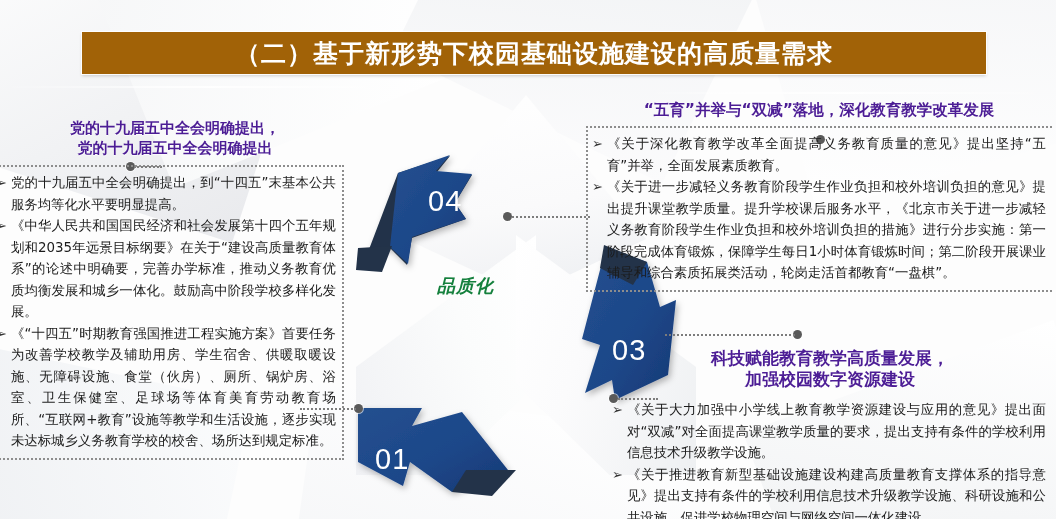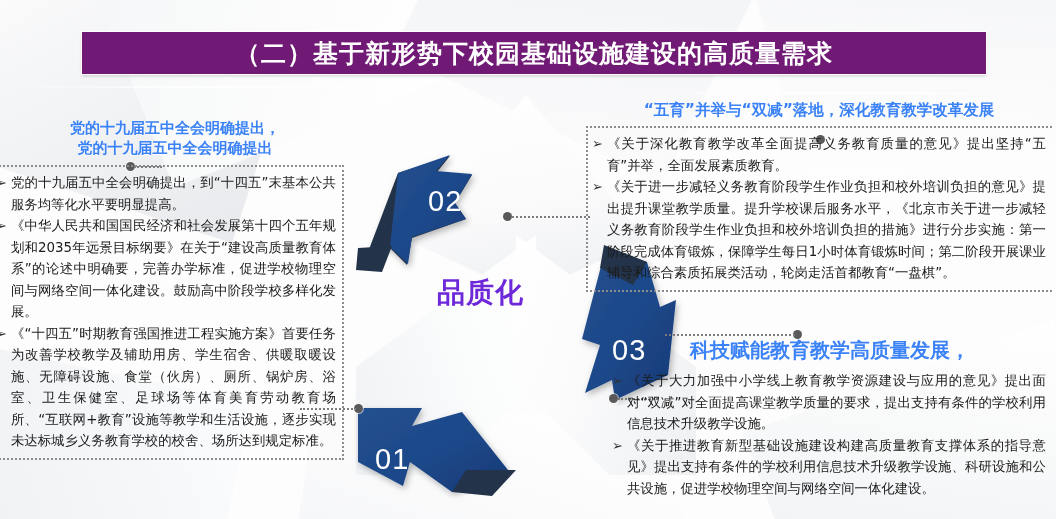--- a/index.html
+++ b/index.html
@@ -19,21 +19,21 @@
   .bg3{left:430px;top:-110px;width:300px;height:240px;background:linear-gradient(160deg,#eef0f2,#fbfbfc);transform:rotate(26deg);}
   .bg4{right:-60px;top:-80px;width:340px;height:250px;background:linear-gradient(200deg,#f2f3f5,#ffffff);transform:rotate(-16deg);}
   .bg5{left:-70px;bottom:-90px;width:300px;height:240px;background:linear-gradient(60deg,#eceef1,#fbfcfd);transform:rotate(12deg);}
   .bg6{right:-50px;bottom:-100px;width:330px;height:250px;background:linear-gradient(30deg,#eceef0,#ffffff);transform:rotate(-20deg);}
   .bg7{left:300px;bottom:-120px;width:380px;height:230px;background:linear-gradient(10deg,#f3f4f6,#ffffff);transform:rotate(8deg);}
   .bgstreak{position:absolute;background:linear-gradient(90deg,rgba(255,255,255,0),rgba(255,255,255,.95),rgba(255,255,255,0));height:2px;}
 
   
   #titlebar{
     position:absolute;left:82px;top:32px;width:904px;height:42px;
-    background:#701a75;
+    background:#a16207;
     box-shadow:0 0 0 1px rgba(255,255,255,.9), 0 2px 3px rgba(0,0,0,.18);
     display:flex;align-items:center;justify-content:center;
   }
   #titlebar .ttxt{
     color:#ffffff;font-size:25px;font-weight:bold;letter-spacing:1px;
     white-space:nowrap;
     font-family:"DejaVu Sans","Liberation Sans",sans-serif;
   }
 
   
@@ -56,43 +56,44 @@
     background:linear-gradient(290deg,#eef0f2 0%,#fbfbfc 60%,#ffffff 100%);
     clip-path:polygon(0% 0%, 100% 55%, 100% 100%, 52% 100%, 0% 62%);
     filter:drop-shadow(0 2px 4px rgba(0,0,0,.10));
   }
 
   
   #arrows{position:absolute;left:0;top:0;width:1056px;height:519px;pointer-events:none;}
 
   
   .wlabel{
-    position:absolute;color:#6d28d9;font-weight:bold;font-size:28px;
+    position:absolute;color:#15803d;font-weight:bold;font-size:18px;
     letter-spacing:1px;white-space:nowrap;
     font-family:"DejaVu Sans","Liberation Sans",sans-serif;
     text-shadow:0 1px 1px rgba(255,255,255,.85);
+    font-style:italic;
   }
   .lab-pinzhi{left:437px;top:274px;}
   .lab-junheng{left:347px;top:358px;}
   .lab-zhihui{left:578px;top:415px;}
 
   
   .anum{
     position:absolute;color:#ffffff;font-size:29px;font-weight:400;
     font-family:"Liberation Sans","DejaVu Sans",sans-serif;
     letter-spacing:1px;
   }
   .num02{left:428px;top:185px;}
   .num03{left:612px;top:334px;}
   .num01{left:375px;top:443px;}
 
   
   .block{position:absolute;}
   .bhead{
-    color:#3b82f6;font-weight:bold;font-size:15px;line-height:20px;
+    color:#4c1d95;font-weight:bold;font-size:15px;line-height:20px;
     font-family:"DejaVu Sans","Liberation Sans",sans-serif;
     text-shadow:0 1px 1px rgba(255,255,255,.8);
   }
   .bbody{
     border:2px dotted #8d8d8d;
     padding:5px 6px 6px 4px;
     font-size:13.4px;line-height:21.5px;color:#1b1b1b;
     font-family:"DejaVu Sans","Liberation Sans",sans-serif;
     background:transparent;
   }
@@ -108,21 +109,21 @@
   #blockA .bhead{text-align:center;padding-left:14px;}
   #blockA .bbody{margin-top:7px;border-left:none;}
 
   
   #blockB{left:586px;top:100px;width:466px;}
   #blockB .bhead{text-align:center;font-size:15.5px;}
   #blockB .bbody{margin-top:6px;border-right:none;}
 
   
   #blockC{left:608px;top:340px;width:444px;}
-  #blockC .bhead{text-align:center;font-size:20px;line-height:21px;}
+  #blockC .bhead{text-align:center;font-size:17px;line-height:21px;margin-top:8px;}
   #blockC .bbody{margin-top:4px;border:none;}
 
   
   .cdot{position:absolute;width:9px;height:9px;border-radius:50%;background:#5a5a5a;box-shadow:0 0 0 1px rgba(255,255,255,.6);}
   .cline{position:absolute;border-top:2px dotted #7c7c7c;height:0;}
 </style>
 </head>
 <body>
 
 <div id="slide">
@@ -170,21 +171,21 @@
       <polygon points="606,247 647,262 660,307 676,300 668,375 615,400 612,380 585,393 600,345 582,339" fill="url(#gb)"></polygon>
     </g>
     <polygon points="604,245 647,262 633,285 600,268" fill="#233349"></polygon>
 
     <g filter="url(#sh)">
       <polygon points="358,408 422,408 412,426 462,412 508,470 452,492 410,462 403,486 358,462" fill="url(#gb)"></polygon>
     </g>
     <polygon points="466,470 516,470 492,496 452,492" fill="#233349"></polygon>
   </svg>
 
-  <div class="anum num02">02</div>
+  <div class="anum num02">04</div>
   <div class="anum num03">03</div>
   <div class="anum num01">01</div>
 
   <div class="wlabel lab-pinzhi">品质化</div>
 
   <div class="cdot" style="left:126px;top:162px;"></div>
   <div class="cline" style="left:134px;top:166px;width:28px;"></div>
 
   <div class="cdot" style="left:503px;top:212px;"></div>
   <div class="cline" style="left:512px;top:216px;width:78px;"></div>
@@ -205,21 +206,21 @@
       <div>党的十九届五中全会明确提出，</div>
       <div>党的十九届五中全会明确提出</div>
     </div>
     <div class="bbody">
       <div class="bullet-row">
         <span class="bchar">➢</span>
         <span class="btxt">党的十九届五中全会明确提出，到“十四五”末基本公共服务均等化水平要明显提高。</span>
       </div>
       <div class="bullet-row">
         <span class="bchar">➢</span>
-        <span class="btxt">《中华人民共和国国民经济和社会发展第十四个五年规划和2035年远景目标纲要》在关于“建设高质量教育体系”的论述中明确要，完善办学标准，促进学校物理空间与网络空间一体化建设。鼓励高中阶段学校多样化发展。</span>
+        <span class="btxt">《中华人民共和国国民经济和社会发展第十四个五年规划和2035年远景目标纲要》在关于“建设高质量教育体系”的论述中明确要，完善办学标准，推动义务教育优质均衡发展和城乡一体化。鼓励高中阶段学校多样化发展。</span>
       </div>
       <div class="bullet-row">
         <span class="bchar">➢</span>
         <span class="btxt">《“十四五”时期教育强国推进工程实施方案》首要任务为改善学校教学及辅助用房、学生宿舍、供暖取暖设施、无障碍设施、食堂（伙房）、厕所、锅炉房、浴室、卫生保健室、足球场等体育美育劳动教育场所、“互联网+教育”设施等教学和生活设施，逐步实现未达标城乡义务教育学校的校舍、场所达到规定标准。</span>
       </div>
     </div>
   </div>
 
   <div class="block" id="blockB">
     <div class="bhead">“五育”并举与“双减”落地，深化教育教学改革发展</div>
@@ -231,20 +232,21 @@
       <div class="bullet-row">
         <span class="bchar">➢</span>
         <span class="btxt">《关于进一步减轻义务教育阶段学生作业负担和校外培训负担的意见》提出提升课堂教学质量。提升学校课后服务水平，《北京市关于进一步减轻义务教育阶段学生作业负担和校外培训负担的措施》进行分步实施：第一阶段完成体育锻炼，保障学生每日1小时体育锻炼时间；第二阶段开展课业辅导和综合素质拓展类活动，轮岗走活首都教育“一盘棋”。</span>
       </div>
     </div>
   </div>
 
   <div class="block" id="blockC">
     <div class="bhead">
       <div>科技赋能教育教学高质量发展，</div>
+      <div>加强校园数字资源建设</div>
     </div>
     <div class="bbody">
       <div class="bullet-row">
         <span class="bchar">➢</span>
         <span class="btxt">《关于大力加强中小学线上教育教学资源建设与应用的意见》提出面对“双减”对全面提高课堂教学质量的要求，提出支持有条件的学校利用信息技术升级教学设施。</span>
       </div>
       <div class="bullet-row">
         <span class="bchar">➢</span>
         <span class="btxt">《关于推进教育新型基础设施建设构建高质量教育支撑体系的指导意见》提出支持有条件的学校利用信息技术升级教学设施、科研设施和公共设施，促进学校物理空间与网络空间一体化建设。</span>
       </div>

